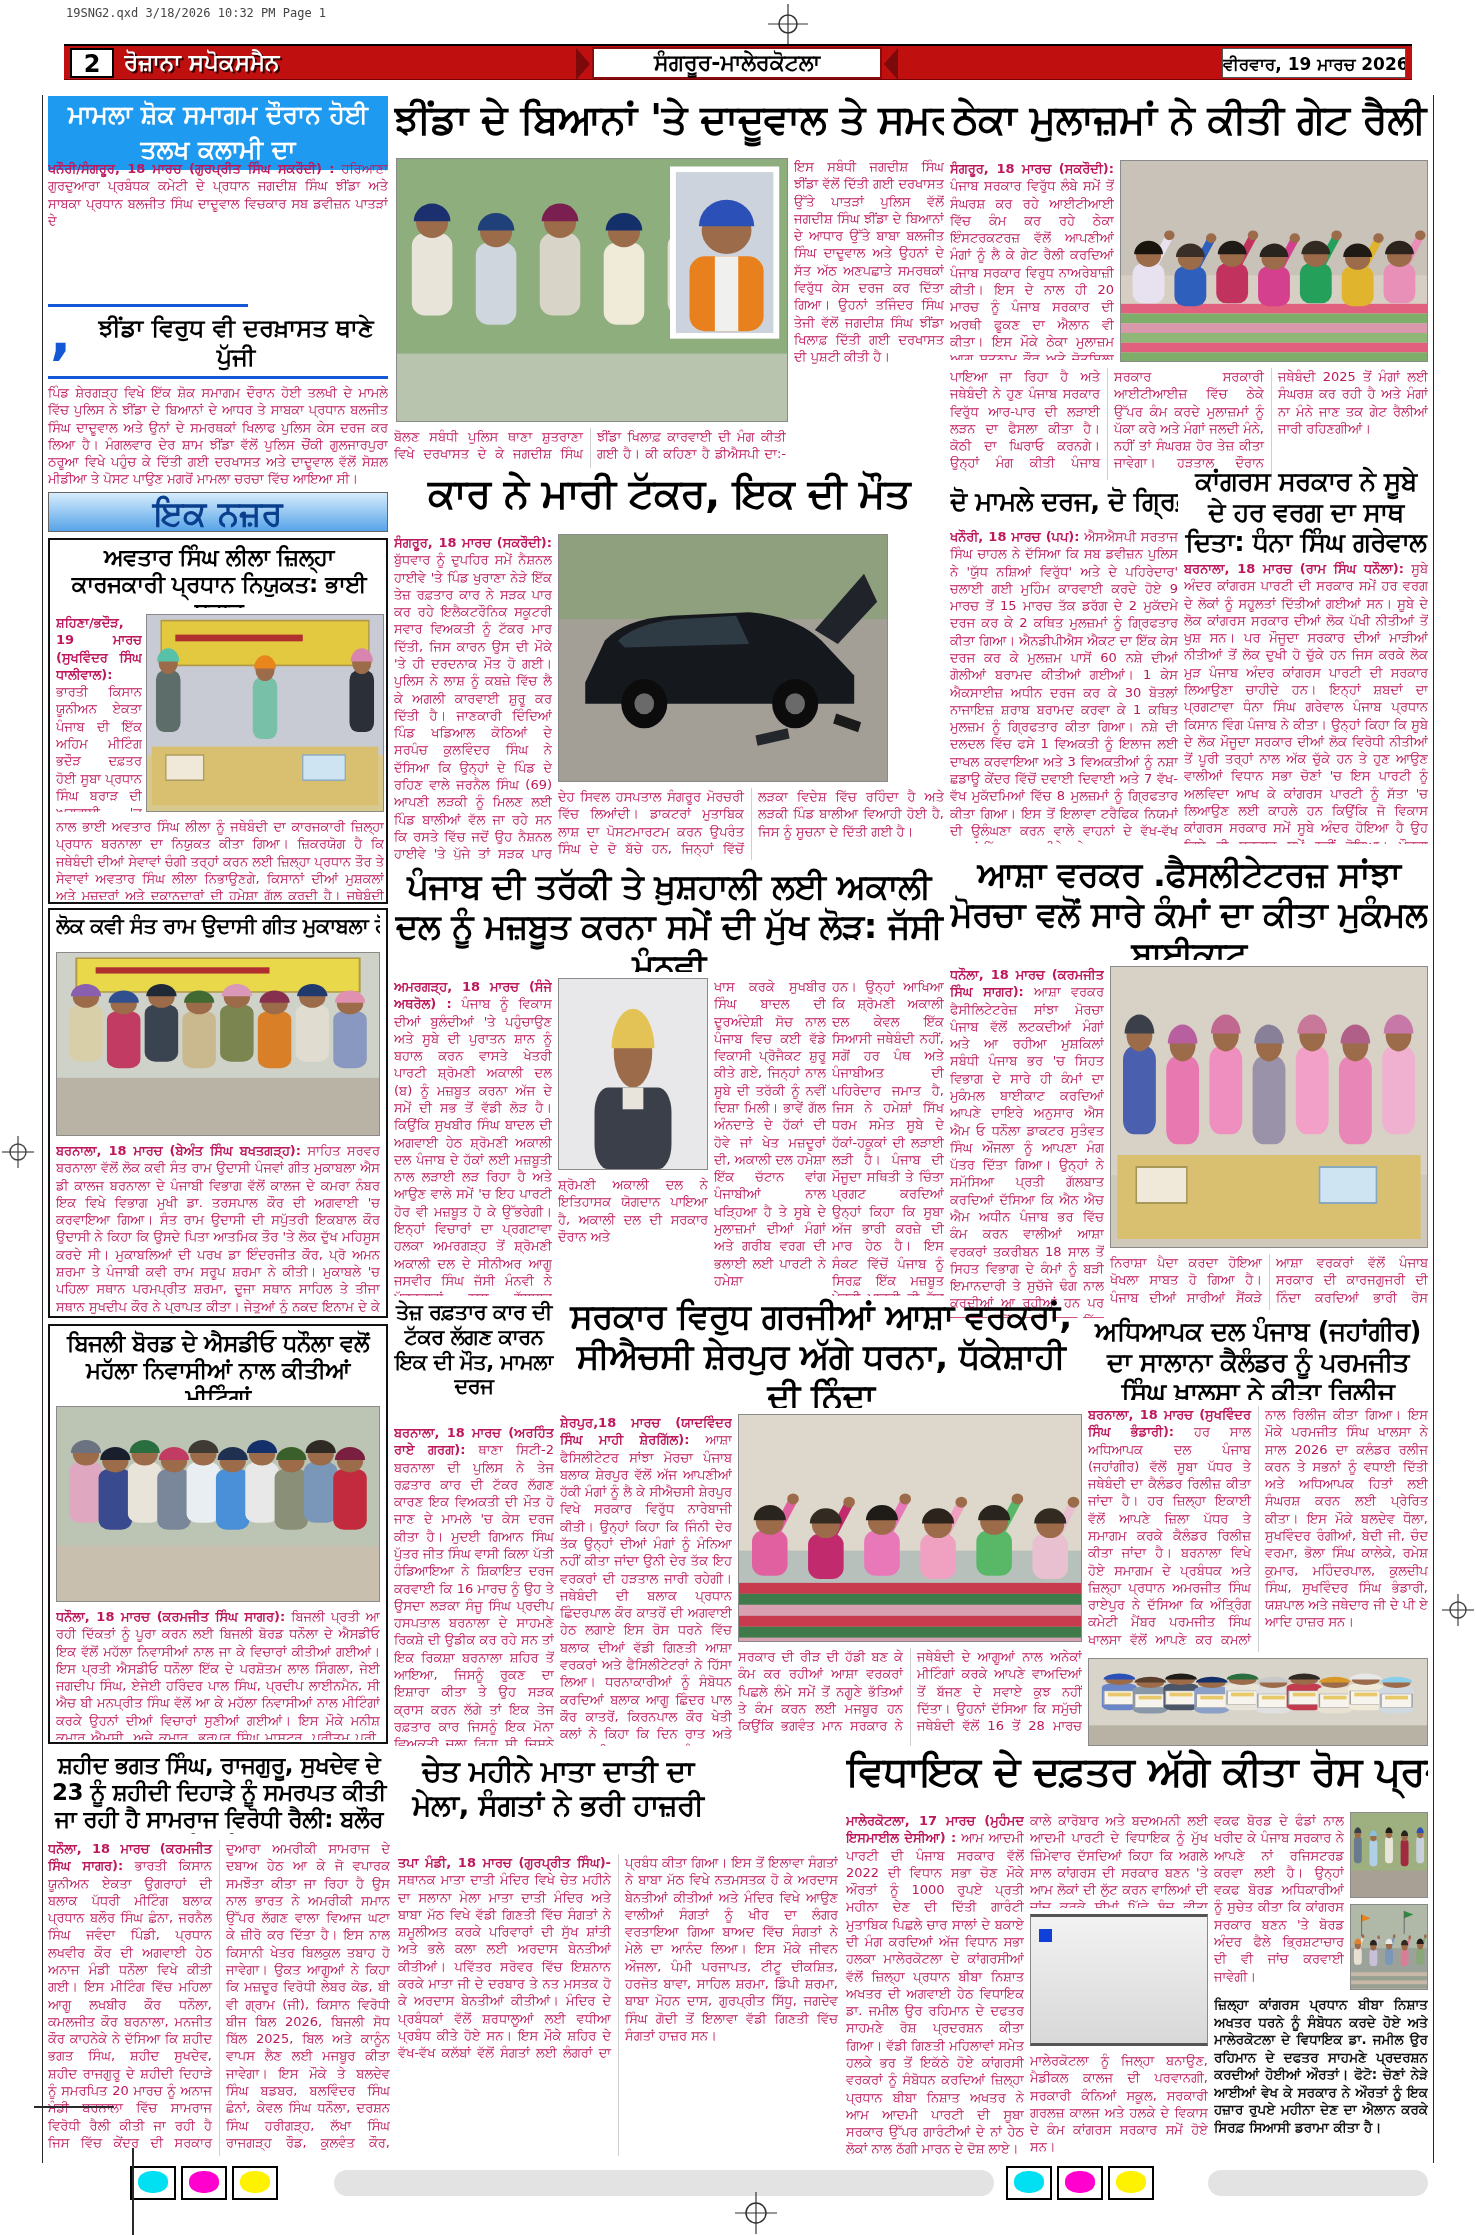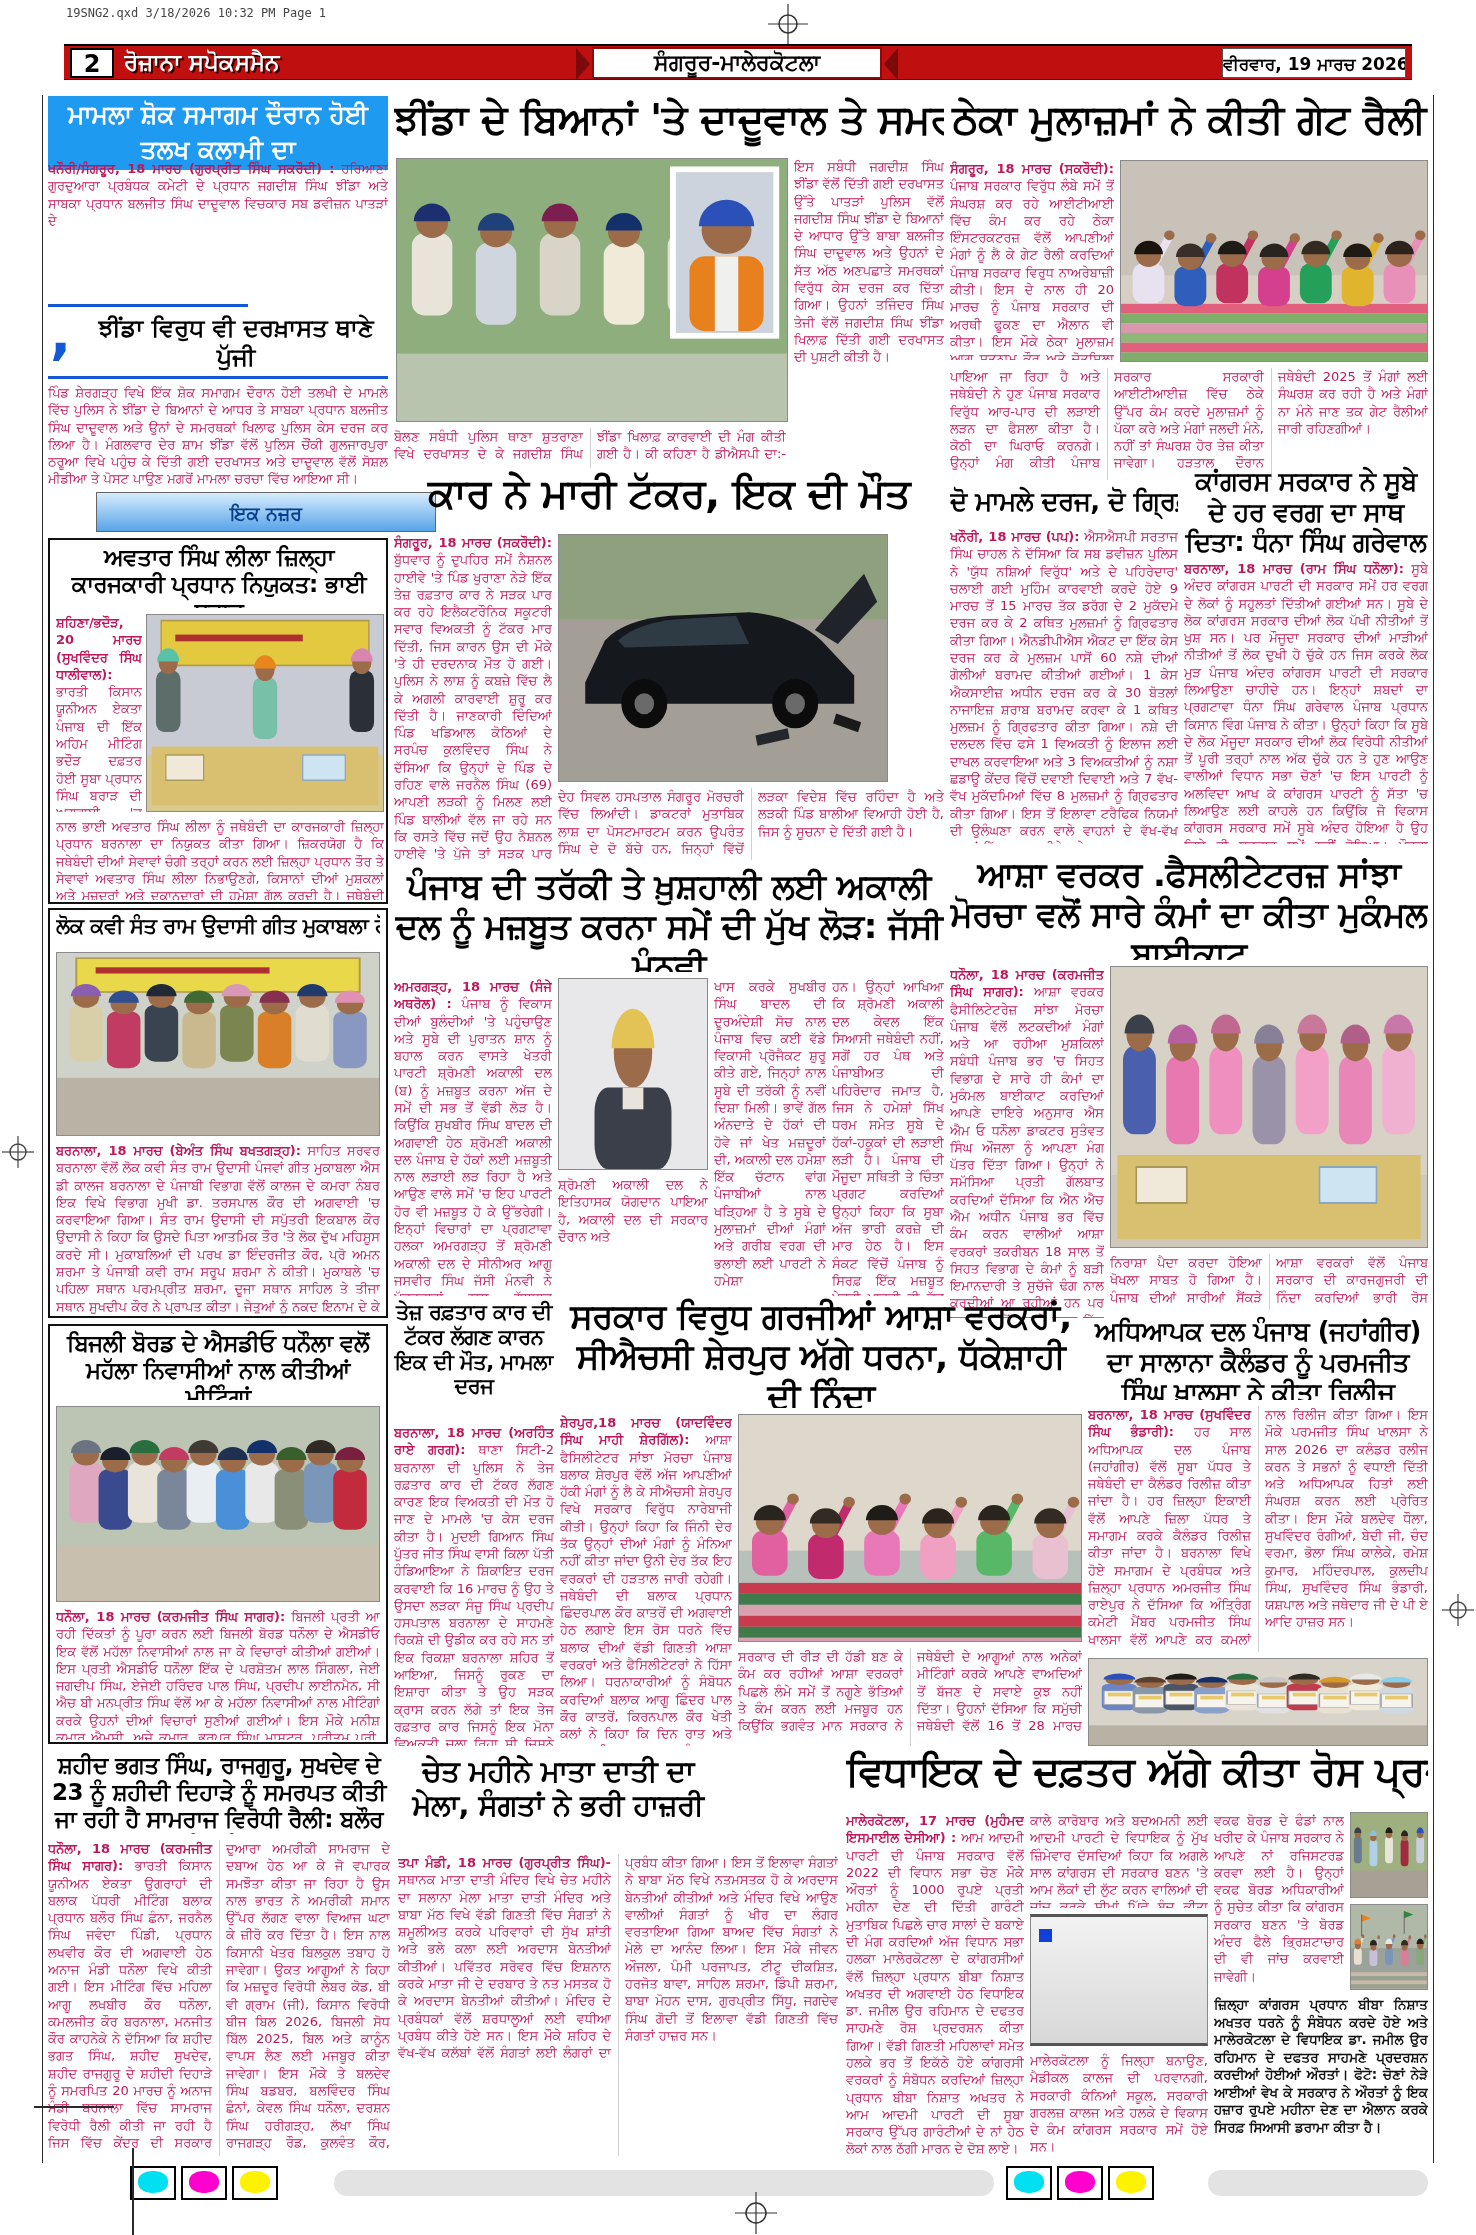--- a/index.html
+++ b/index.html
@@ -21,21 +21,21 @@
   .h22{font-size:21px;}
   .body,.bodyc{font-size:13px;line-height:1.33;text-align:justify;color:#be185d;}
   .body b,.bodyc b{font-weight:800;}
   .cols2{column-count:2;column-gap:14px;column-rule:1px solid #cfcfcf;}
   .cols3{column-count:3;column-gap:14px;column-rule:1px solid #cfcfcf;}
   .photo{background:#dadada;border:1px solid #8a8a8a;}
   .photo svg{width:100%;height:100%;display:block;}
   .subhead{font-weight:800;font-size:24px;line-height:1.2;color:#000;}
   .bluerule{background:#1558d6;}
   .bigq{color:#1558d6;font-size:56px;font-weight:800;line-height:20px;}
-  .band{background:linear-gradient(#d6ecfc,#57a4e8);color:#0a3f8e;font-weight:800;font-size:19px;text-align:center;line-height:40px;border:1px solid #666;margin-left:48px;}
+  .band{background:linear-gradient(#d6ecfc,#57a4e8);color:#0a3f8e;font-weight:800;font-size:34px;text-align:center;line-height:40px;border:1px solid #666;}
   .boxed{border:2px solid #111;background:#fff;}
   .inbox{position:absolute;box-sizing:border-box;overflow:hidden;}
   .graybox{background:linear-gradient(#f2f2f2,#d8d8d8);border:1px solid #888;border-top:3px solid #555;border-bottom:3px solid #555;}
   .graybox .t{font-weight:800;font-size:20px;line-height:1.45;text-align:center;color:#000;}
   .bullet{width:13px;height:13px;background:#1040d8;display:inline-block;margin-right:8px;}
   .sw{width:42px;height:30px;border:2px solid #000;background:#fff;display:inline-block;margin-right:5px;}
   .sw i{display:block;margin:3px auto 0;width:30px;height:22px;border-radius:45%;}
   .gbar{background:#e3e3e3;border-radius:13px;}
   .caption{font-weight:700;font-size:13.5px;line-height:1.3;text-align:justify;}
   .edge{background:#2a2a2a;}
@@ -168,21 +168,21 @@
       <rect x="85.8" y="35.8" width="10.4" height="14" rx="3.4" fill="#e890b8"></rect>
       <circle cx="91" cy="33" r="4.1" fill="#9c6b4a"></circle>
       <path d="M86.3 32.6 A 4.7 4.7 0 1 1 95.7 32.6 Z" fill="#2b231c"></path>
     </svg>
   </div>
 <div class="abs body cols3" style="left:950px;top:368px;width:478px;height:112px;">ਪਾਇਆ ਜਾ ਰਿਹਾ ਹੈ ਅਤੇ ਜਥੇਬੰਦੀ ਨੇ ਹੁਣ ਪੰਜਾਬ ਸਰਕਾਰ ਵਿਰੁੱਧ ਆਰ-ਪਾਰ ਦੀ ਲੜਾਈ ਲੜਨ ਦਾ ਫੈਸਲਾ ਕੀਤਾ ਹੈ। ਕੋਠੀ ਦਾ ਘਿਰਾਓ ਕਰਨਗੇ। ਉਨ੍ਹਾਂ ਮੰਗ ਕੀਤੀ ਪੰਜਾਬ ਸਰਕਾਰ ਸਰਕਾਰੀ ਆਈਟੀਆਈਜ਼ ਵਿੱਚ ਠੇਕੇ ਉੱਪਰ ਕੰਮ ਕਰਦੇ ਮੁਲਾਜ਼ਮਾਂ ਨੂੰ ਪੱਕਾ ਕਰੇ ਅਤੇ ਮੰਗਾਂ ਜਲਦੀ ਮੰਨੇ, ਨਹੀਂ ਤਾਂ ਸੰਘਰਸ਼ ਹੋਰ ਤੇਜ਼ ਕੀਤਾ ਜਾਵੇਗਾ। ਹੜਤਾਲ ਦੌਰਾਨ ਜਥੇਬੰਦੀ 2025 ਤੋਂ ਮੰਗਾਂ ਲਈ ਸੰਘਰਸ਼ ਕਰ ਰਹੀ ਹੈ ਅਤੇ ਮੰਗਾਂ ਨਾ ਮੰਨੇ ਜਾਣ ਤਕ ਗੇਟ ਰੈਲੀਆਂ ਜਾਰੀ ਰਹਿਣਗੀਆਂ।</div>
 
 <div class="abs band" style="left:48px;top:492px;width:340px;height:40px;">ਇਕ ਨਜ਼ਰ</div>
 <div class="abs boxed" style="left:48px;top:538px;width:340px;height:366px;">
   <div class="inbox hl h24" style="left:8px;top:4px;width:322px;height:64px;">ਅਵਤਾਰ ਸਿੰਘ ਲੀਲਾ ਜ਼ਿਲ੍ਹਾ ਕਾਰਜਕਾਰੀ ਪ੍ਰਧਾਨ ਨਿਯੁਕਤ: ਭਾਈ ਬਰਾੜ</div>
-  <div class="inbox body" style="left:6px;top:74px;width:86px;height:198px;"><b>ਸ਼ਹਿਣਾ/ਭਦੌੜ, 20 ਮਾਰਚ (ਸੁਖਵਿੰਦਰ ਸਿੰਘ ਧਾਲੀਵਾਲ):</b> <span>ਭਾਰਤੀ ਕਿਸਾਨ ਯੂਨੀਅਨ ਏਕਤਾ ਪੰਜਾਬ ਦੀ ਇੱਕ ਅਹਿਮ ਮੀਟਿੰਗ ਭਦੌੜ ਦਫ਼ਤਰ ਹੋਈ ਸੂਬਾ ਪ੍ਰਧਾਨ ਸਿੰਘ ਬਰਾੜ ਦੀ ਅਗਵਾਈ 'ਚ ਹੋਈ। ਜਿਸ 'ਚ ਜਿਸ ਸਰਬ ਸੰਮਤੀ</span></div>
+  <div class="inbox body" style="left:6px;top:74px;width:86px;height:198px;"><b>ਸ਼ਹਿਣਾ/ਭਦੌੜ, 19 ਮਾਰਚ (ਸੁਖਵਿੰਦਰ ਸਿੰਘ ਧਾਲੀਵਾਲ):</b> <span>ਭਾਰਤੀ ਕਿਸਾਨ ਯੂਨੀਅਨ ਏਕਤਾ ਪੰਜਾਬ ਦੀ ਇੱਕ ਅਹਿਮ ਮੀਟਿੰਗ ਭਦੌੜ ਦਫ਼ਤਰ ਹੋਈ ਸੂਬਾ ਪ੍ਰਧਾਨ ਸਿੰਘ ਬਰਾੜ ਦੀ ਅਗਵਾਈ 'ਚ ਹੋਈ। ਜਿਸ 'ਚ ਜਿਸ ਸਰਬ ਸੰਮਤੀ</span></div>
   <div class="inbox photo" style="left:96px;top:74px;width:238px;height:198px;">
       <svg viewBox="0 0 100 70" preserveAspectRatio="none">
         <rect width="100" height="70" fill="#c9cbd4"></rect>
         <rect y="50" width="100" height="20" fill="#d8c98f"></rect>
         <rect x="6" y="2" width="88" height="16" fill="#e3c93f" stroke="#b09a4a" stroke-width="0.6"></rect>
         <rect x="12" y="7" width="54" height="2.4" fill="#b03030"></rect>
         <rect x="3.8" y="19.8" width="10.4" height="22" rx="3.4" fill="#5c6d6a"></rect>
         <circle cx="9" cy="17" r="4.1" fill="#9c6b4a"></circle>
         <path d="M4.3 16.6 A 4.7 4.7 0 1 1 13.7 16.6 Z" fill="#57c2a8"></path>
         <rect x="44.8" y="22.3" width="10.4" height="22" rx="3.4" fill="#79c0a9"></rect>

